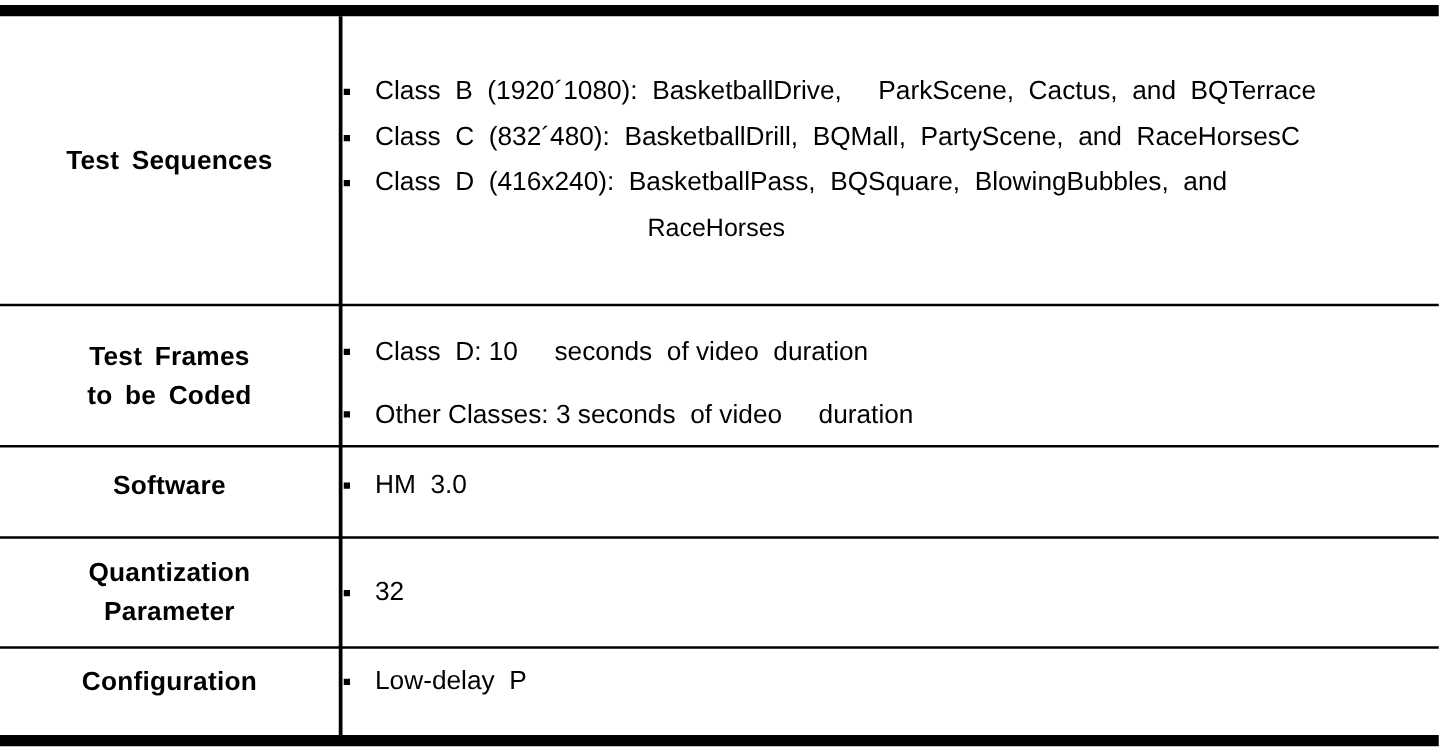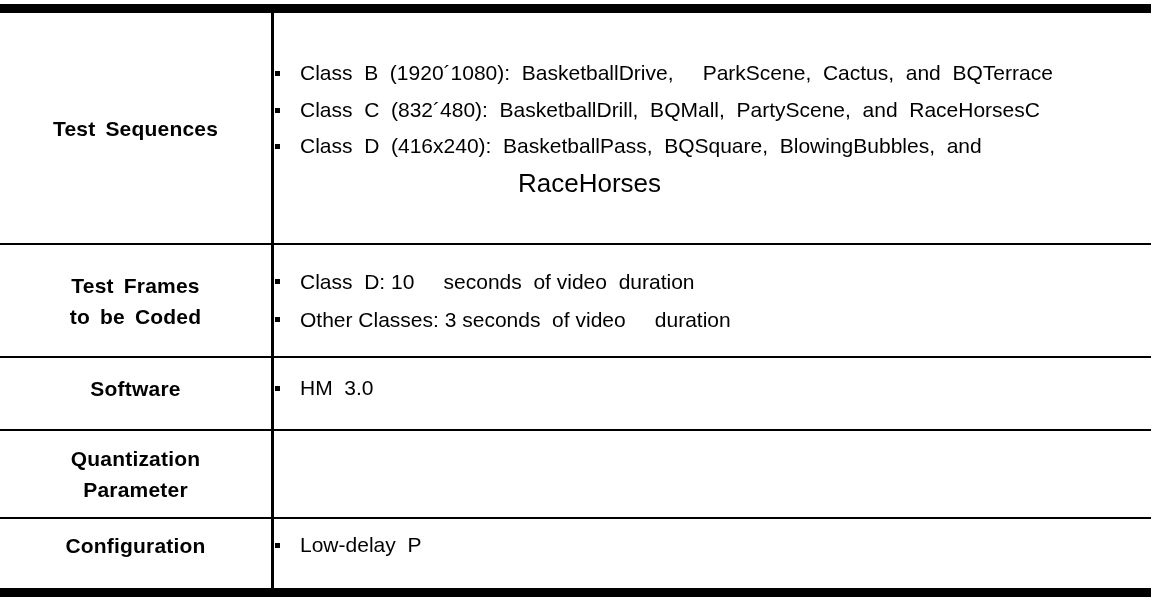--- a/index.html
+++ b/index.html
@@ -129,28 +129,28 @@
     width: 5px;
     height: 5px;
     background: #000000;
   }
 
   .bullet-text {
     flex: 1 1 auto;
   }
 
   .cont-line {
-    font-size: 26px;
+    font-size: 20px;
     line-height: 36.5px;
     white-space: pre;
     padding-left: 244px;
   }
 
   
-  .row-frames .bullet-line { line-height: 38px; }
+  .row-frames .bullet-line { line-height: 38px; margin-top: 12px; }
   .row-frames .bullet-mark { line-height: 38px; }
 </style>
 </head>
 <body>
 
 <div class="sheet">
 
   <div class="rule-thick-top"></div>
   <div class="rule-thin rule-r1"></div>
   <div class="rule-thin rule-r2"></div>
@@ -207,20 +207,26 @@
         <span class="bullet-text">HM  3.0</span>
       </div>
     </div>
   </div>
 
   <div class="row row-qp">
     <div class="label-cell">
       <span>Quantization</span>
       <span>Parameter</span>
     </div>
+    <div class="content-cell">
+      <div class="bullet-line">
+        <span class="bullet-mark"></span>
+        <span class="bullet-text">32</span>
+      </div>
+    </div>
   </div>
 
   <div class="row row-cfg">
     <div class="label-cell">
       <span>Configuration</span>
     </div>
     <div class="content-cell">
       <div class="bullet-line">
         <span class="bullet-mark"></span>
         <span class="bullet-text">Low-delay  P</span>

